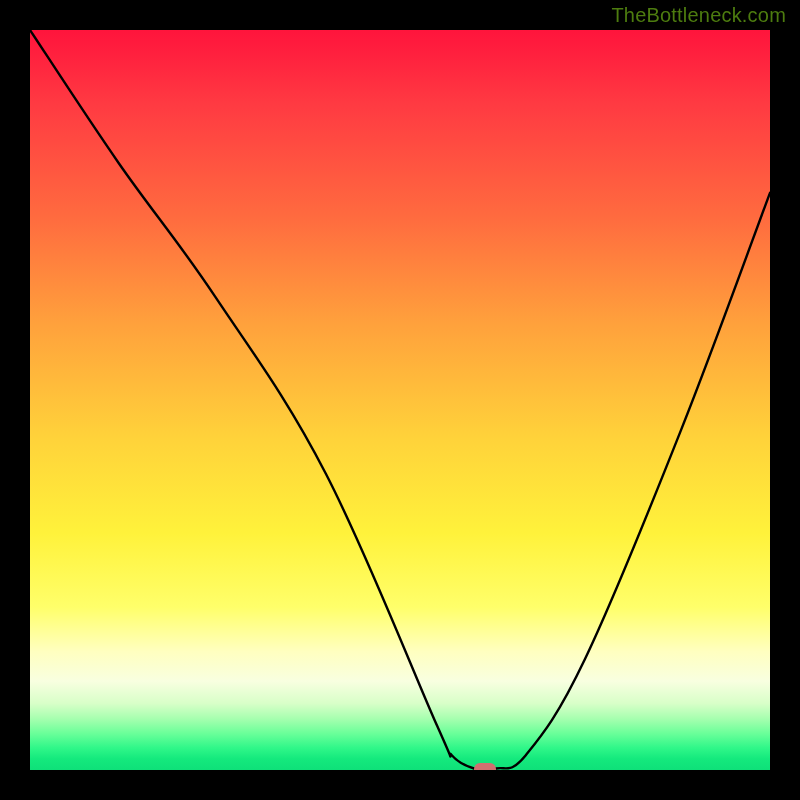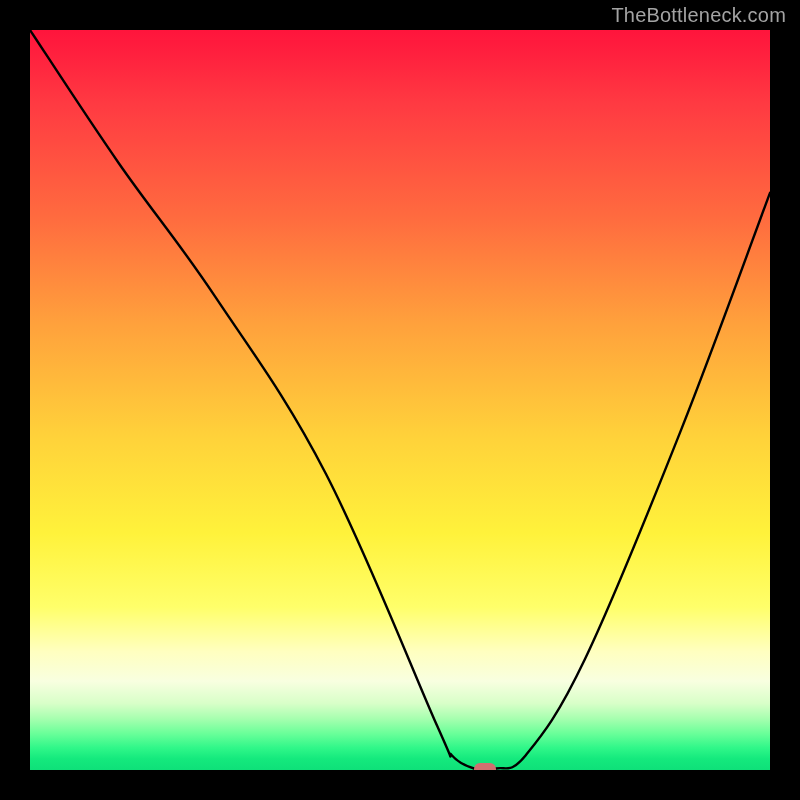--- a/index.html
+++ b/index.html
@@ -14,21 +14,21 @@
   .frame {
     position: relative;
     width: 800px;
     height: 800px;
     background: #000;
   }
   .watermark {
     position: absolute;
     top: 4px;
     right: 14px;
-    color: #a3a3a3;
+    color: #4d7c0f;
     font-size: 20px;
     font-weight: 500;
     letter-spacing: 0.2px;
     z-index: 10;
   }
   .plot-area {
     position: absolute;
     left: 30px;
     top: 30px;
     width: 740px;

